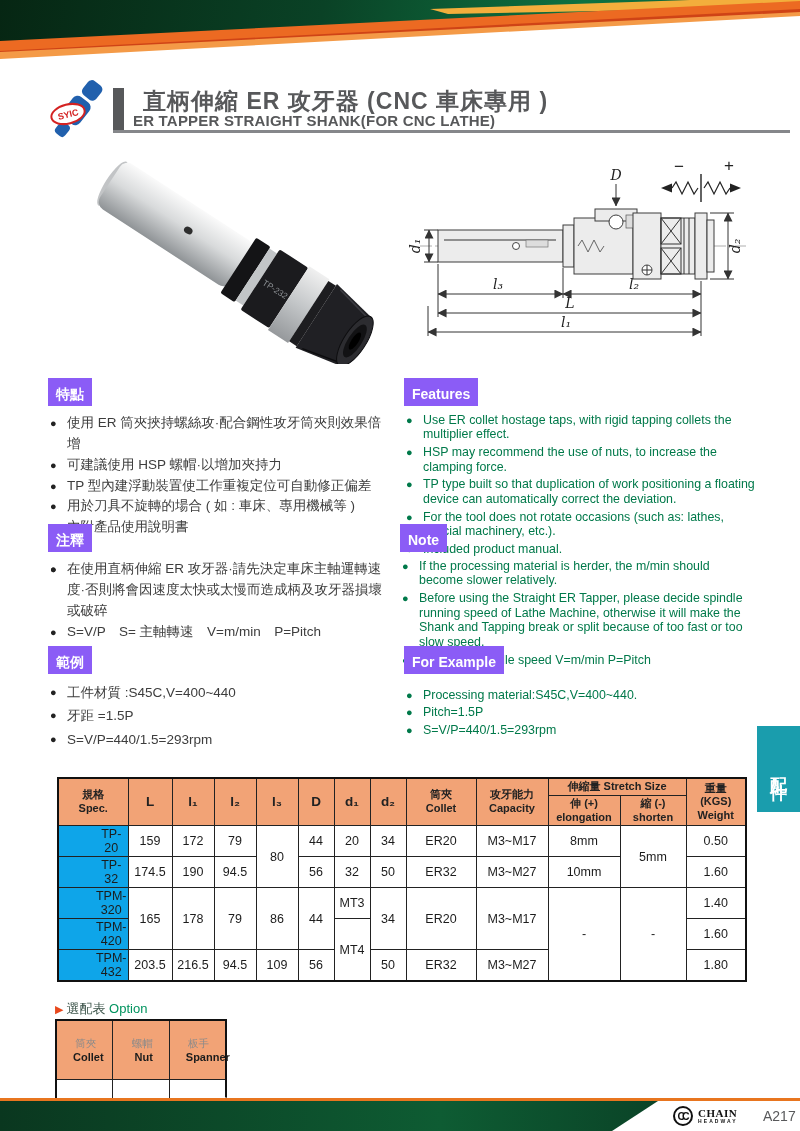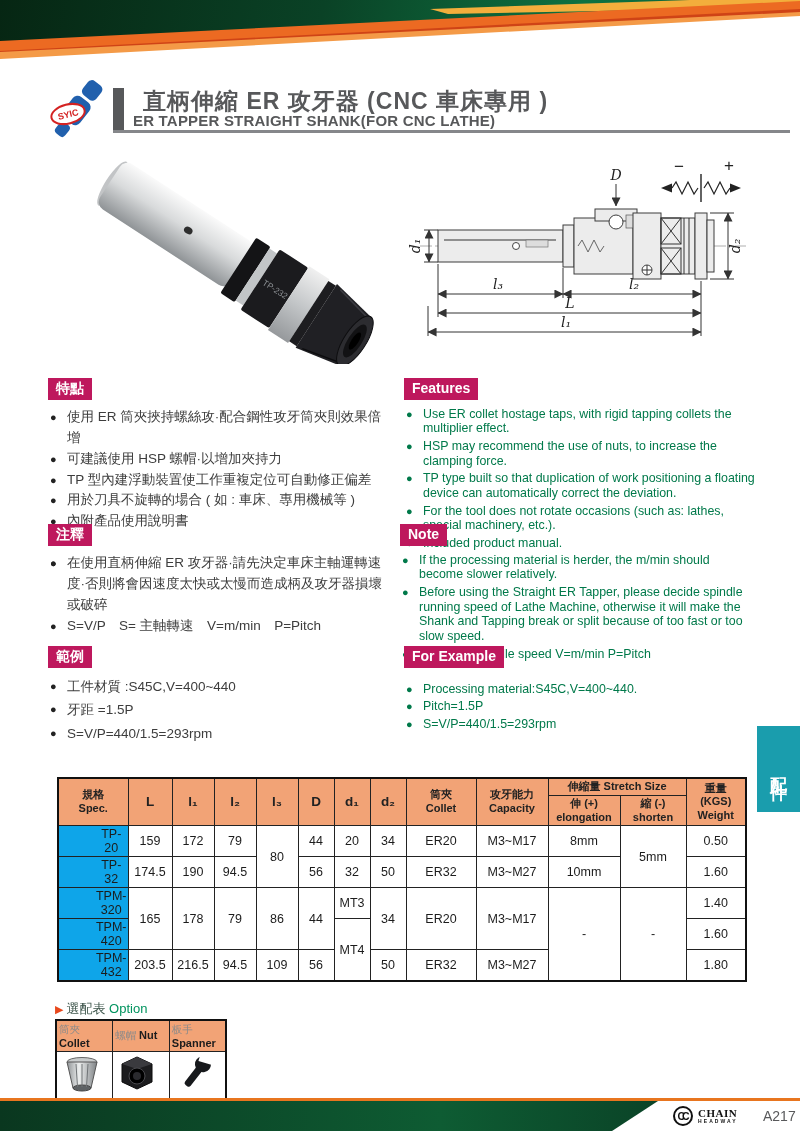--- a/index.html
+++ b/index.html
@@ -25,22 +25,22 @@
 
   
   .photo{position:absolute;left:58px;top:158px;}
   .draw{position:absolute;left:398px;top:156px;}
   .dimtxt{font-family:"DejaVu Serif","Liberation Serif",serif;font-style:italic;font-size:14px;fill:#222;}
   .dln{stroke:#333;stroke-width:1;fill:none;}
   .mech{fill:#ececec;stroke:#3c3c3c;stroke-width:1;}
 
   
   .sec{position:absolute;}
-  .badge{display:inline-block;background:#be185d;color:#fff;font-weight:bold;
-         font-size:14px;padding:2px 8px 3px;line-height:1.2;}
+  .badge{display:inline-block;background:#8b5cf6;color:#fff;font-weight:bold;
+         font-size:14px;padding:8px 8px 3px;line-height:1.2;}
   ul.blist{list-style:none;margin:7px 0 0 2px;padding:0;}
   ul.blist li{position:relative;padding-left:17px;}
   ul.blist .blt{position:absolute;left:0;top:0;font-size:11px;}
   .zh ul.blist li{font-size:13.5px;color:#3d3d3d;line-height:1.55;}
   .zh ul.blist .blt{color:#222;top:2px;}
   .en ul.blist li{font-size:12.4px;color:#00794a;line-height:1.18;margin-bottom:3px;}
   .en ul.blist .blt{color:#00794a;top:1px;}
   .ex ul.blist li{line-height:1.75;}
 
   
@@ -56,21 +56,21 @@
   table.spec th.dim{font-size:13.5px;}
   table.spec td{font-size:12.5px;color:#1c1c1c;height:21px;background:#fff;}
   table.spec td.spec{background:#0ea5e9;padding-left:36px;}
 
   
   .opt-label{position:absolute;left:55px;top:1000px;font-size:13px;}
   .opt-label .arr{color:#e8481c;font-size:11px;margin-right:3px;}
   .opt-label .zh{color:#3e564c;}
   .opt-label .en{color:#00935e;}
   table.opt{position:absolute;left:55px;top:1019px;width:172px;border-collapse:collapse;border:2px solid #111;table-layout:fixed;}
-  table.opt th,table.opt td{border:1px solid #222;text-align:left;padding:2px;}
+  table.opt th,table.opt td{border:1px solid #222;text-align:right;padding:16px;}
   table.opt th{background:#f2a376;height:18px;font-size:10.5px;font-weight:normal;}
   table.opt th .zh{color:#8a8a8a;}
   table.opt th b{color:#1c1c1c;font-size:11px;}
   table.opt td.img{height:44px;background:#fff;}
   table.opt td.code{height:20px;background:#dceee4;font-size:12.5px;color:#333;}
 
   
   .f-orange{position:absolute;left:0;top:1098px;width:800px;height:3px;background:#e8751f;}
   .f-green{position:absolute;left:0;top:1101px;width:800px;height:30px;
            clip-path:polygon(0 0,658px 0,612px 30px,0 30px);

